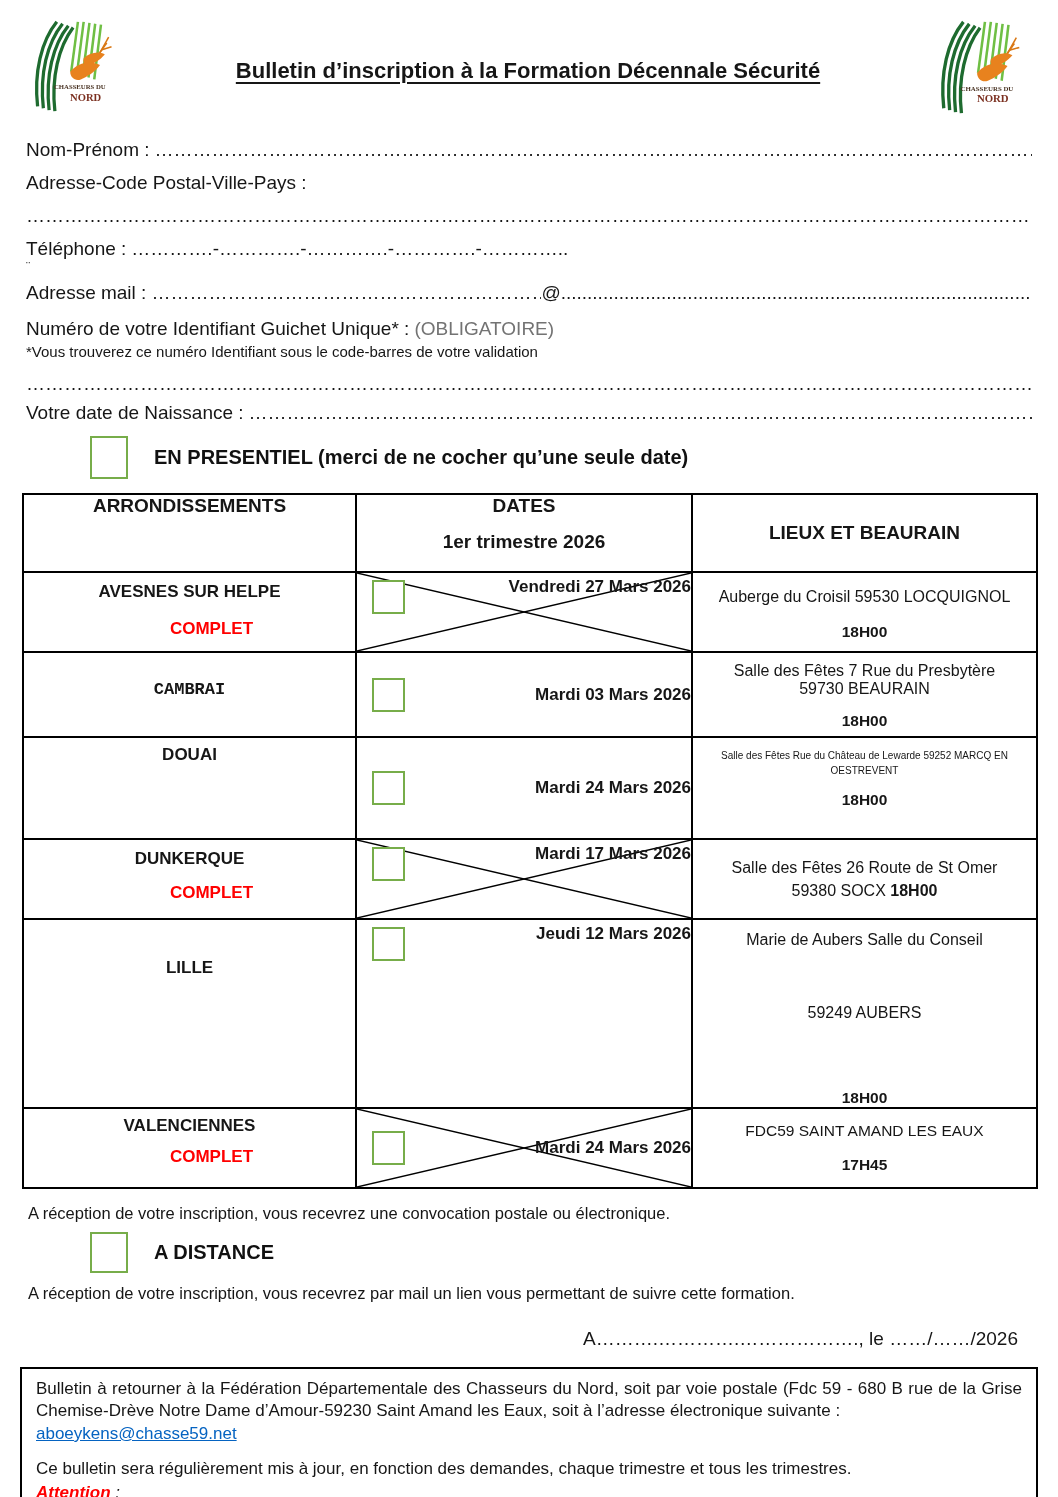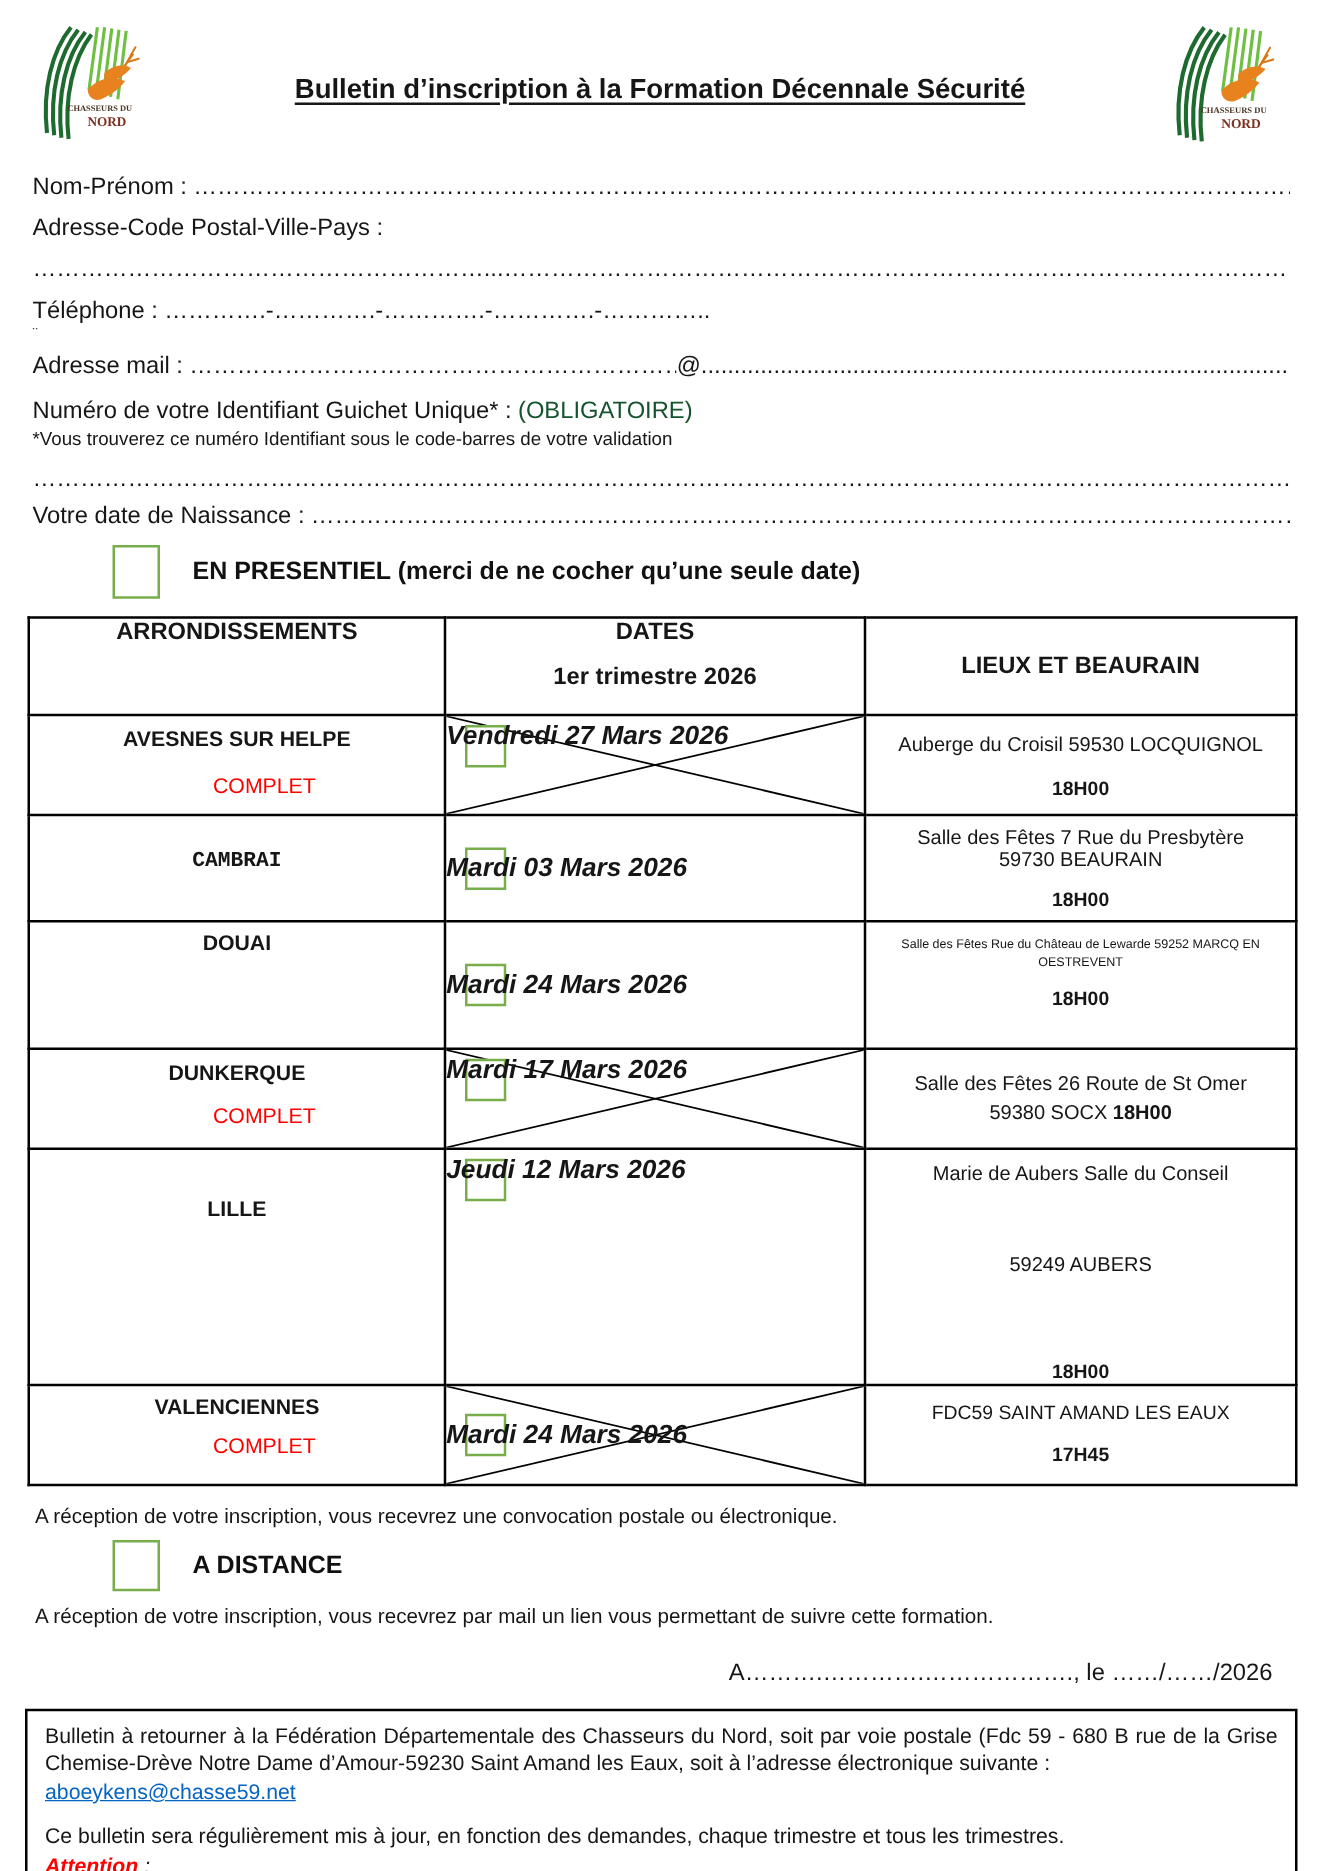--- a/index.html
+++ b/index.html
@@ -21,45 +21,45 @@
     text-decoration:underline; text-decoration-thickness:2px; text-underline-offset:4px;
   }
 
   
   .form { padding:10px 26px 0 26px; font-size:19px; }
   .fline { display:flex; align-items:baseline; white-space:nowrap; overflow:hidden; margin-top:11px; }
   .fline .lab { flex:0 0 auto; margin-right:5px; }
   .dots { flex:1 1 auto; overflow:hidden; color:#161616; }
   .dots-fixed { flex:0 0 auto; overflow:hidden; }
   .mail-d1 { width:390px; }
-  .red { color:#14532d; }
+  .red { color:#737373; }
   .small-note { font-size:15px; margin-top:3px; }
   .stray { font-size:13px; line-height:8px; margin-top:3px; margin-left:0px; color:#444; }
 
   
   .cbrow { display:flex; align-items:center; margin:12px 0 0 90px; }
   .bigcb { width:38px; height:43px; border:2.5px solid #77AD4A; background:#fff; flex:0 0 auto; cursor:pointer; }
   .cbrow .cb-label { font-weight:bold; font-size:20px; margin-left:26px; color:#111; }
 
   
   table.sched { border-collapse:collapse; table-layout:fixed; margin:14px 0 0 22px; width:1014px; }
   table.sched col.c1 { width:333px; } table.sched col.c2 { width:336px; } table.sched col.c3 { width:345px; }
   table.sched th, table.sched td { border:2px solid #000; position:relative; padding:0; }
   th.hcell { font-size:19px; font-weight:bold; vertical-align:top; padding-top:9px; height:78px; text-align:center; }
   th.hmid  { vertical-align:middle; padding-top:0; }
   .h2a { display:block; } .h2b { display:block; margin-top:14px; }
 
   td.arr { vertical-align:top; text-align:center; font-weight:bold; font-size:17px; }
   .arr-name { }
-  .arr-status { color:#FF0000; font-weight:normal;padding-left:44px; }
+  .arr-status { color:#FF0000; font-weight:bold;padding-left:44px; }
 
   td.datec { vertical-align:top; }
   .cb2 { position:absolute; left:15px; width:33px; height:34px; border:2.5px solid #77AD4A; background:#fff; cursor:pointer; }
   .cb-top { top:7px; } .cb-mid { top:50%; transform:translateY(-50%); }
-  .dlabel { position:absolute; left:0; right:0; text-align:left; font-weight:bold; font-size:21px;font-style:italic; }
+  .dlabel { position:absolute; left:0; right:0; text-align:right; font-weight:bold; font-size:17px; }
   .d-top { top:4px; } .d-mid { top:50%; transform:translateY(-50%); }
   svg.cross { position:absolute; left:0; top:0; width:100%; height:100%; display:block; pointer-events:none; }
 
   td.lieu { vertical-align:top; }
   .lieu-in { display:flex; flex-direction:column; height:100%; text-align:center; font-size:16px; padding:0 8px; }
   .lieu-in.center { justify-content:center; }
   .time { font-weight:bold; font-size:15.5px; }
   .time-inline { font-weight:bold; font-size:16px; }
   .loc-sm { font-size:10px; line-height:1.45; }
   .loc-vs { font-size:15.5px; }

